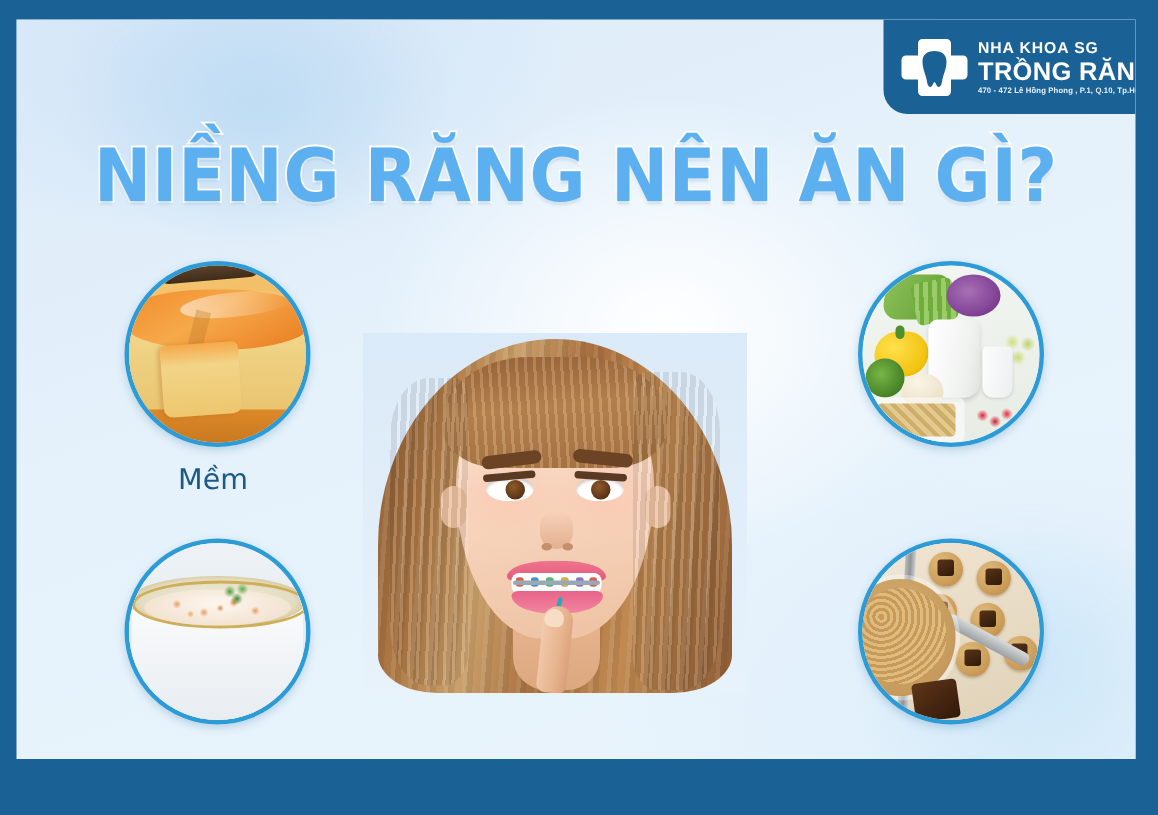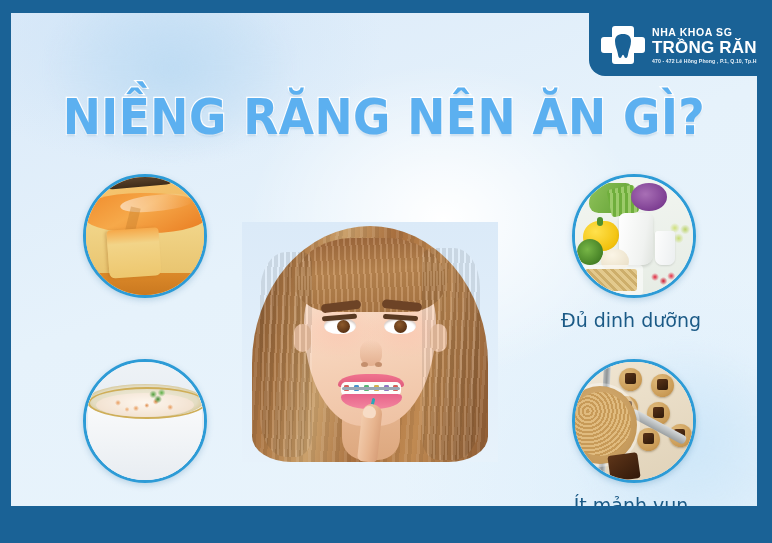--- a/index.html
+++ b/index.html
@@ -390,20 +390,21 @@
       <div class="fill flan-bg">
         <div class="flan-spoon"></div>
         <div class="flan-sauce"></div>
         <div class="flan-body"></div>
         <div class="flan-top"></div>
         <div class="flan-gloss"></div>
         <div class="flan-cut"></div>
         <div class="flan-slice"></div>
       </div>
     </div>
+    <div class="label l-tl">Mềm</div>
 
     <div class="circle c-bl">
       <div class="fill por-bg">
         <div class="por-bowl"></div>
         <div class="por-rim"></div>
         <div class="por-gold"></div>
         <div class="por-food"></div>
         <div class="por-bits"></div>
         <div class="por-herb"></div>
       </div>
@@ -419,21 +420,20 @@
         <div class="nut-broc"></div>
         <div class="nut-grape"></div>
         <div class="nut-milk"></div>
         <div class="nut-glass"></div>
         <div class="nut-mush"></div>
         <div class="nut-plate"></div>
         <div class="nut-grain"></div>
         <div class="nut-berry"></div>
       </div>
     </div>
-    <div class="label l-tr">Đủ dinh dưỡng</div>
 
     <div class="circle c-br">
       <div class="fill ck-bg">
         <div class="ck-tray"></div>
         <div class="ck-trayedge"></div>
         <div class="cookie" style="left:44px;top:6px"></div>
         <div class="choc" style="left:50px;top:11px"></div>
         <div class="cookie" style="left:76px;top:12px"></div>
         <div class="choc" style="left:82px;top:17px"></div>
         <div class="cookie" style="left:40px;top:34px"></div>
@@ -443,16 +443,15 @@
         <div class="cookie" style="left:94px;top:62px"></div>
         <div class="choc" style="left:99px;top:67px"></div>
         <div class="cookie" style="left:62px;top:66px"></div>
         <div class="choc" style="left:68px;top:71px"></div>
         <div class="ck-spat"></div>
         <div class="ck-bowl"></div>
         <div class="ck-crumb"></div>
         <div class="ck-bigchoc"></div>
       </div>
     </div>
-    <div class="label l-br">Ít mảnh vụn</div>
 
   </div>
 </div>
 
 </body></html>

